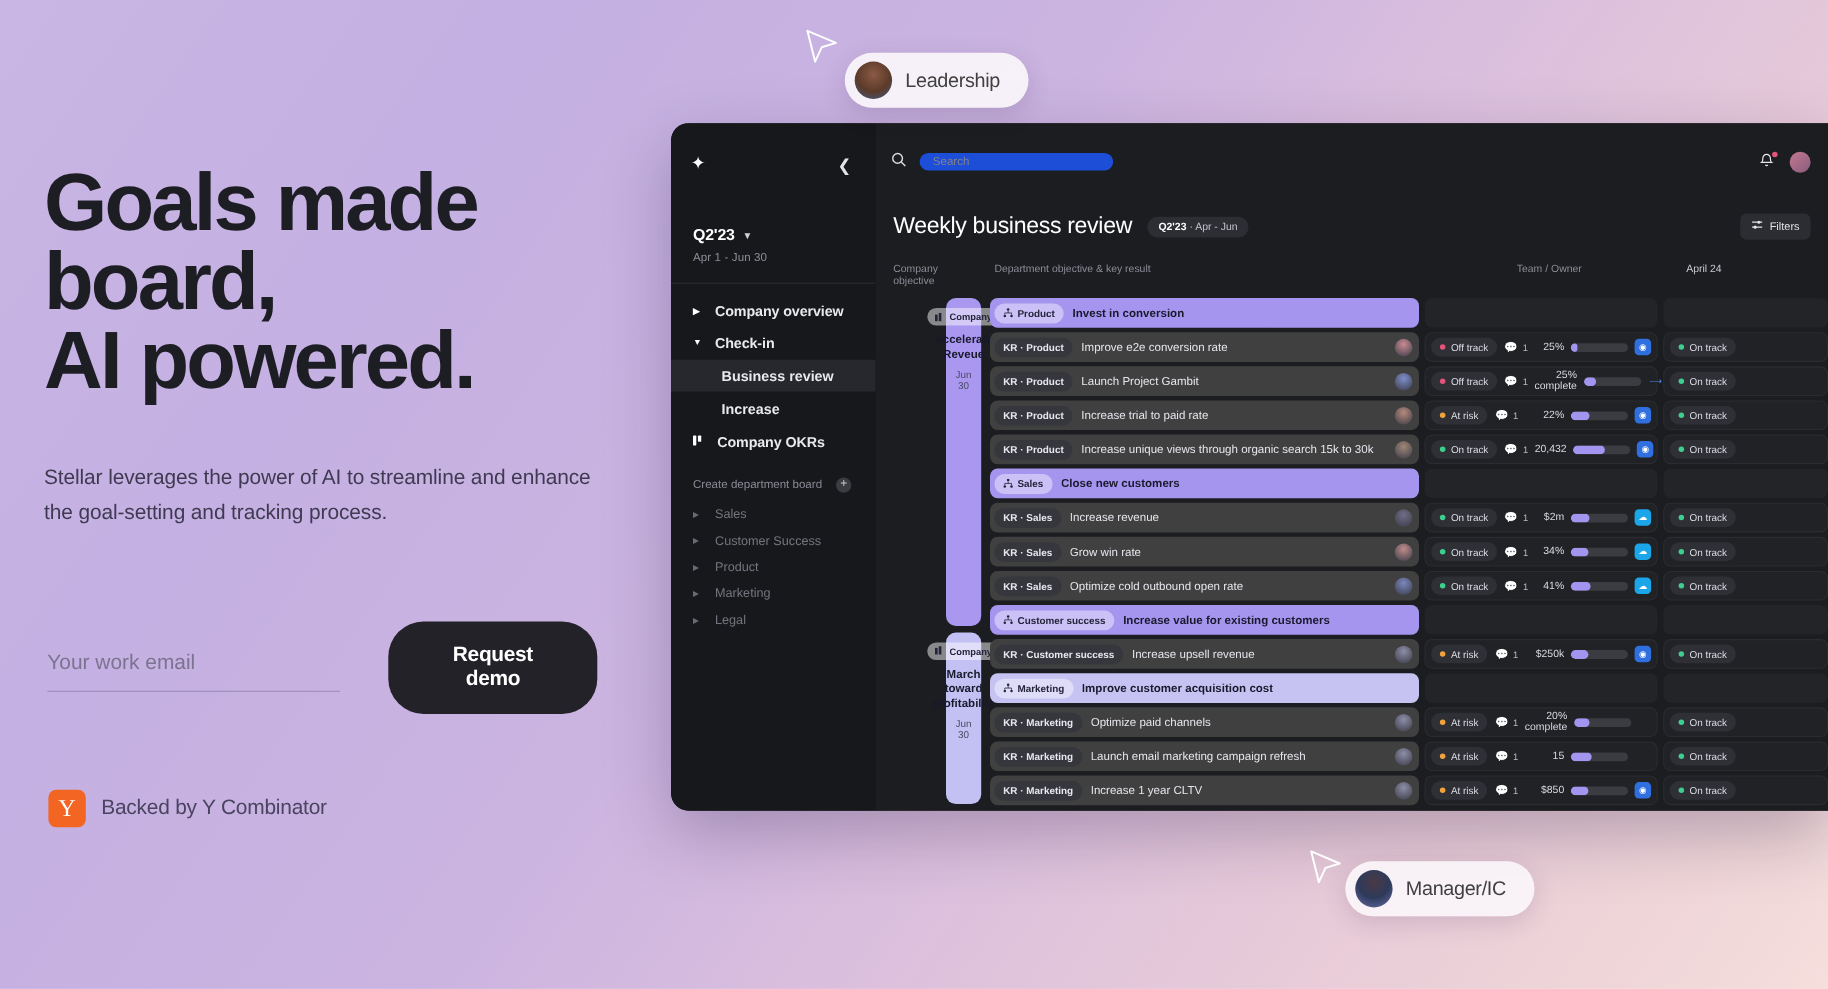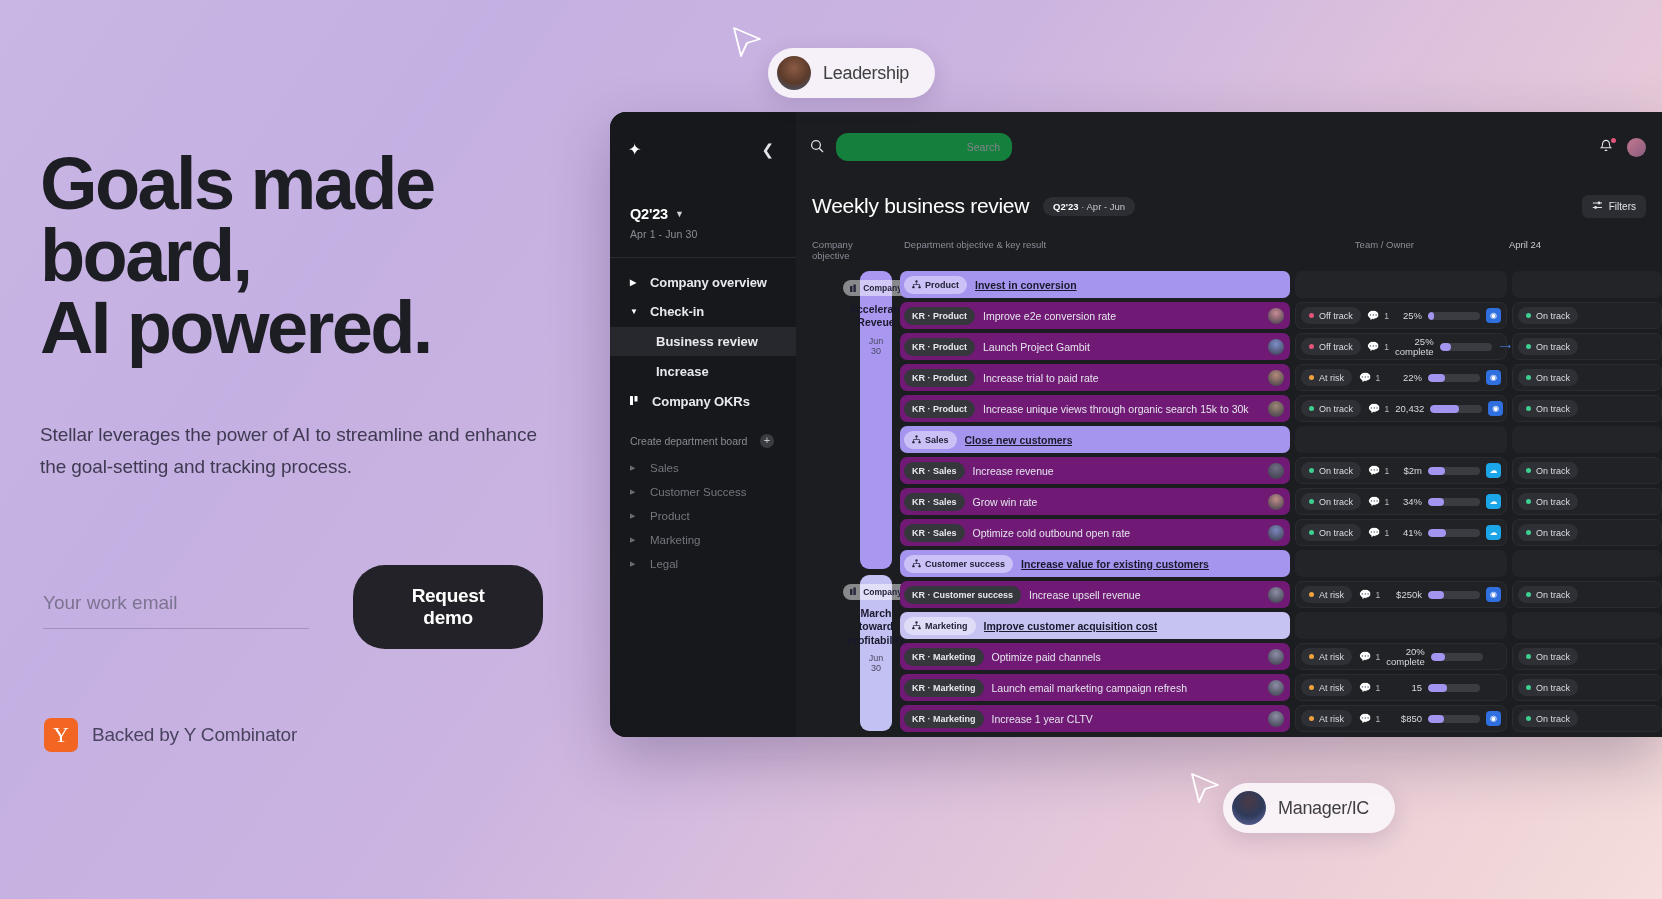--- a/index.html
+++ b/index.html
@@ -119,25 +119,24 @@
   }
   .dept-item .tri { font-size: 7px; color: #6a6a74; width: 9px; }
 
   
   .main { flex: 1; background: #1b1d20; position: relative; overflow: hidden; }
 
   .topbar { height: 70px; display: flex; align-items: center; padding: 0 16px 0 14px; }
   .search-wrap { display: flex; align-items: center; gap: 12px; }
   .search-ico { color: #dcdce2; font-size: 15px; }
   .search-box {
-    width: 176px; height: 28px; border-radius: 12px;
-    background: #15803d; border: none; outline: none;
+    width: 176px; height: 16px; border-radius: 12px;
+    background: #1d4ed8; border: none; outline: none;
     color: #c9c9d1; font-size: 10.5px; padding: 0 12px;
     font-family: "Liberation Sans", sans-serif;
-    text-align: right;
   }
   .search-box::placeholder { color: #83838e; }
   .top-right { margin-left: auto; display: flex; align-items: center; gap: 14px; }
   .bell { color: #e6e6ec; font-size: 14px; position: relative; }
   .bell-dot { position: absolute; top: -1px; right: -3px; width: 5px; height: 5px; border-radius: 50%; background: #e2547a; }
   .av-top { width: 19px; height: 19px; border-radius: 50%; background: linear-gradient(140deg,#c2788f,#8a5c7e); }
 
   .pagehead { display: flex; align-items: center; padding: 12px 16px 0 16px; }
   .pagetitle { color: #fff; font-size: 21px; letter-spacing: -0.3px; }
   .pill-q {
@@ -145,21 +144,21 @@
     padding: 4px 10px; font-size: 9.5px; color: #c4c4cd;
   }
   .pill-q b { color: #fff; font-weight: 700; }
   .filters-btn {
     margin-left: auto; background: #2b2d32; border-radius: 6px;
     padding: 5px 10px; font-size: 10px; color: #e2e2e8;
     display: flex; align-items: center; gap: 6px; cursor: pointer;
   }
 
   
-  .colheads { display: flex; padding: 21px 32px 0 16px; font-size: 9.5px; color: #8c8c97; }
+  .colheads { display: flex; padding: 21px 8px 0 16px; font-size: 9.5px; color: #8c8c97; }
   .ch-obj { width: 80px; }
   .ch-dept { margin-left: 12px; flex: 1; }
   .ch-team { width: 120px; text-align: right; padding-right: 6px;}
   .ch-date { width: 210px; text-align: center; color: #c9c9d2; }
 
   
   .board { display: flex; padding: 6px 0 0 16px; height: 470px; }
   .objcol { width: 80px; flex: none; display: flex; flex-direction: column; gap: 6px; padding-top: 4px; padding-left: 48px;}
   .objcard {
     border-radius: 9px; padding: 9px 6px 10px 6px; text-align: center;
@@ -175,38 +174,38 @@
   .objname { font-size: 10.5px; font-weight: 700; color: #19192c; line-height: 1.28; margin-top: 2px;}
   .objdate { font-size: 9px; color: #4b4b66; margin-top: 1px; }
 
   .rowscol { flex: 1; display: flex; flex-direction: column; gap: 4px; padding-left: 8px; padding-top: 4px;}
 
   .row { display: flex; align-items: center; height: 27px; }
 
   .cell-name {
     flex: 1; height: 27px; border-radius: 7px;
     display: flex; align-items: center; padding: 0 6px 0 4px;
-    background: #701a75; position: relative;
+    background: #404040; position: relative;
     min-width: 0;
   }
   .row.obj .cell-name { background: #a595ef; }
   .row.obj.light .cell-name { background: #c6c3f2; }
 
   .tag {
     background: #35373d; border-radius: 9px; height: 18px;
     display: inline-flex; align-items: center; gap: 4px;
     padding: 0 8px; font-size: 9px; font-weight: 700; color: #e7e7ee;
     white-space: nowrap; flex: none;
   }
   .row.obj .tag { background: rgba(255,255,255,0.42); color: #23233a; }
   .cell-txt {
     margin-left: 8px; font-size: 10.5px; color: #e5e5ec;
     white-space: nowrap; overflow: hidden; text-overflow: ellipsis;
   }
-  .row.obj .cell-txt { color: #19192c; font-weight: 700; text-decoration: underline; }
+  .row.obj .cell-txt { color: #19192c; font-weight: 700; }
 
   .avatar { width: 16px; height: 16px; border-radius: 50%; flex: none; margin-left: auto; }
 
   .cell-status {
     width: 212px; flex: none; height: 27px; margin-left: 5px;
     border-radius: 7px; background: #202226; border: 1px solid #2a2c31;
     display: flex; align-items: center; padding: 0 5px;
   }
   .cell-status.empty { background: #222428; border-color: transparent; }
   .chip {

